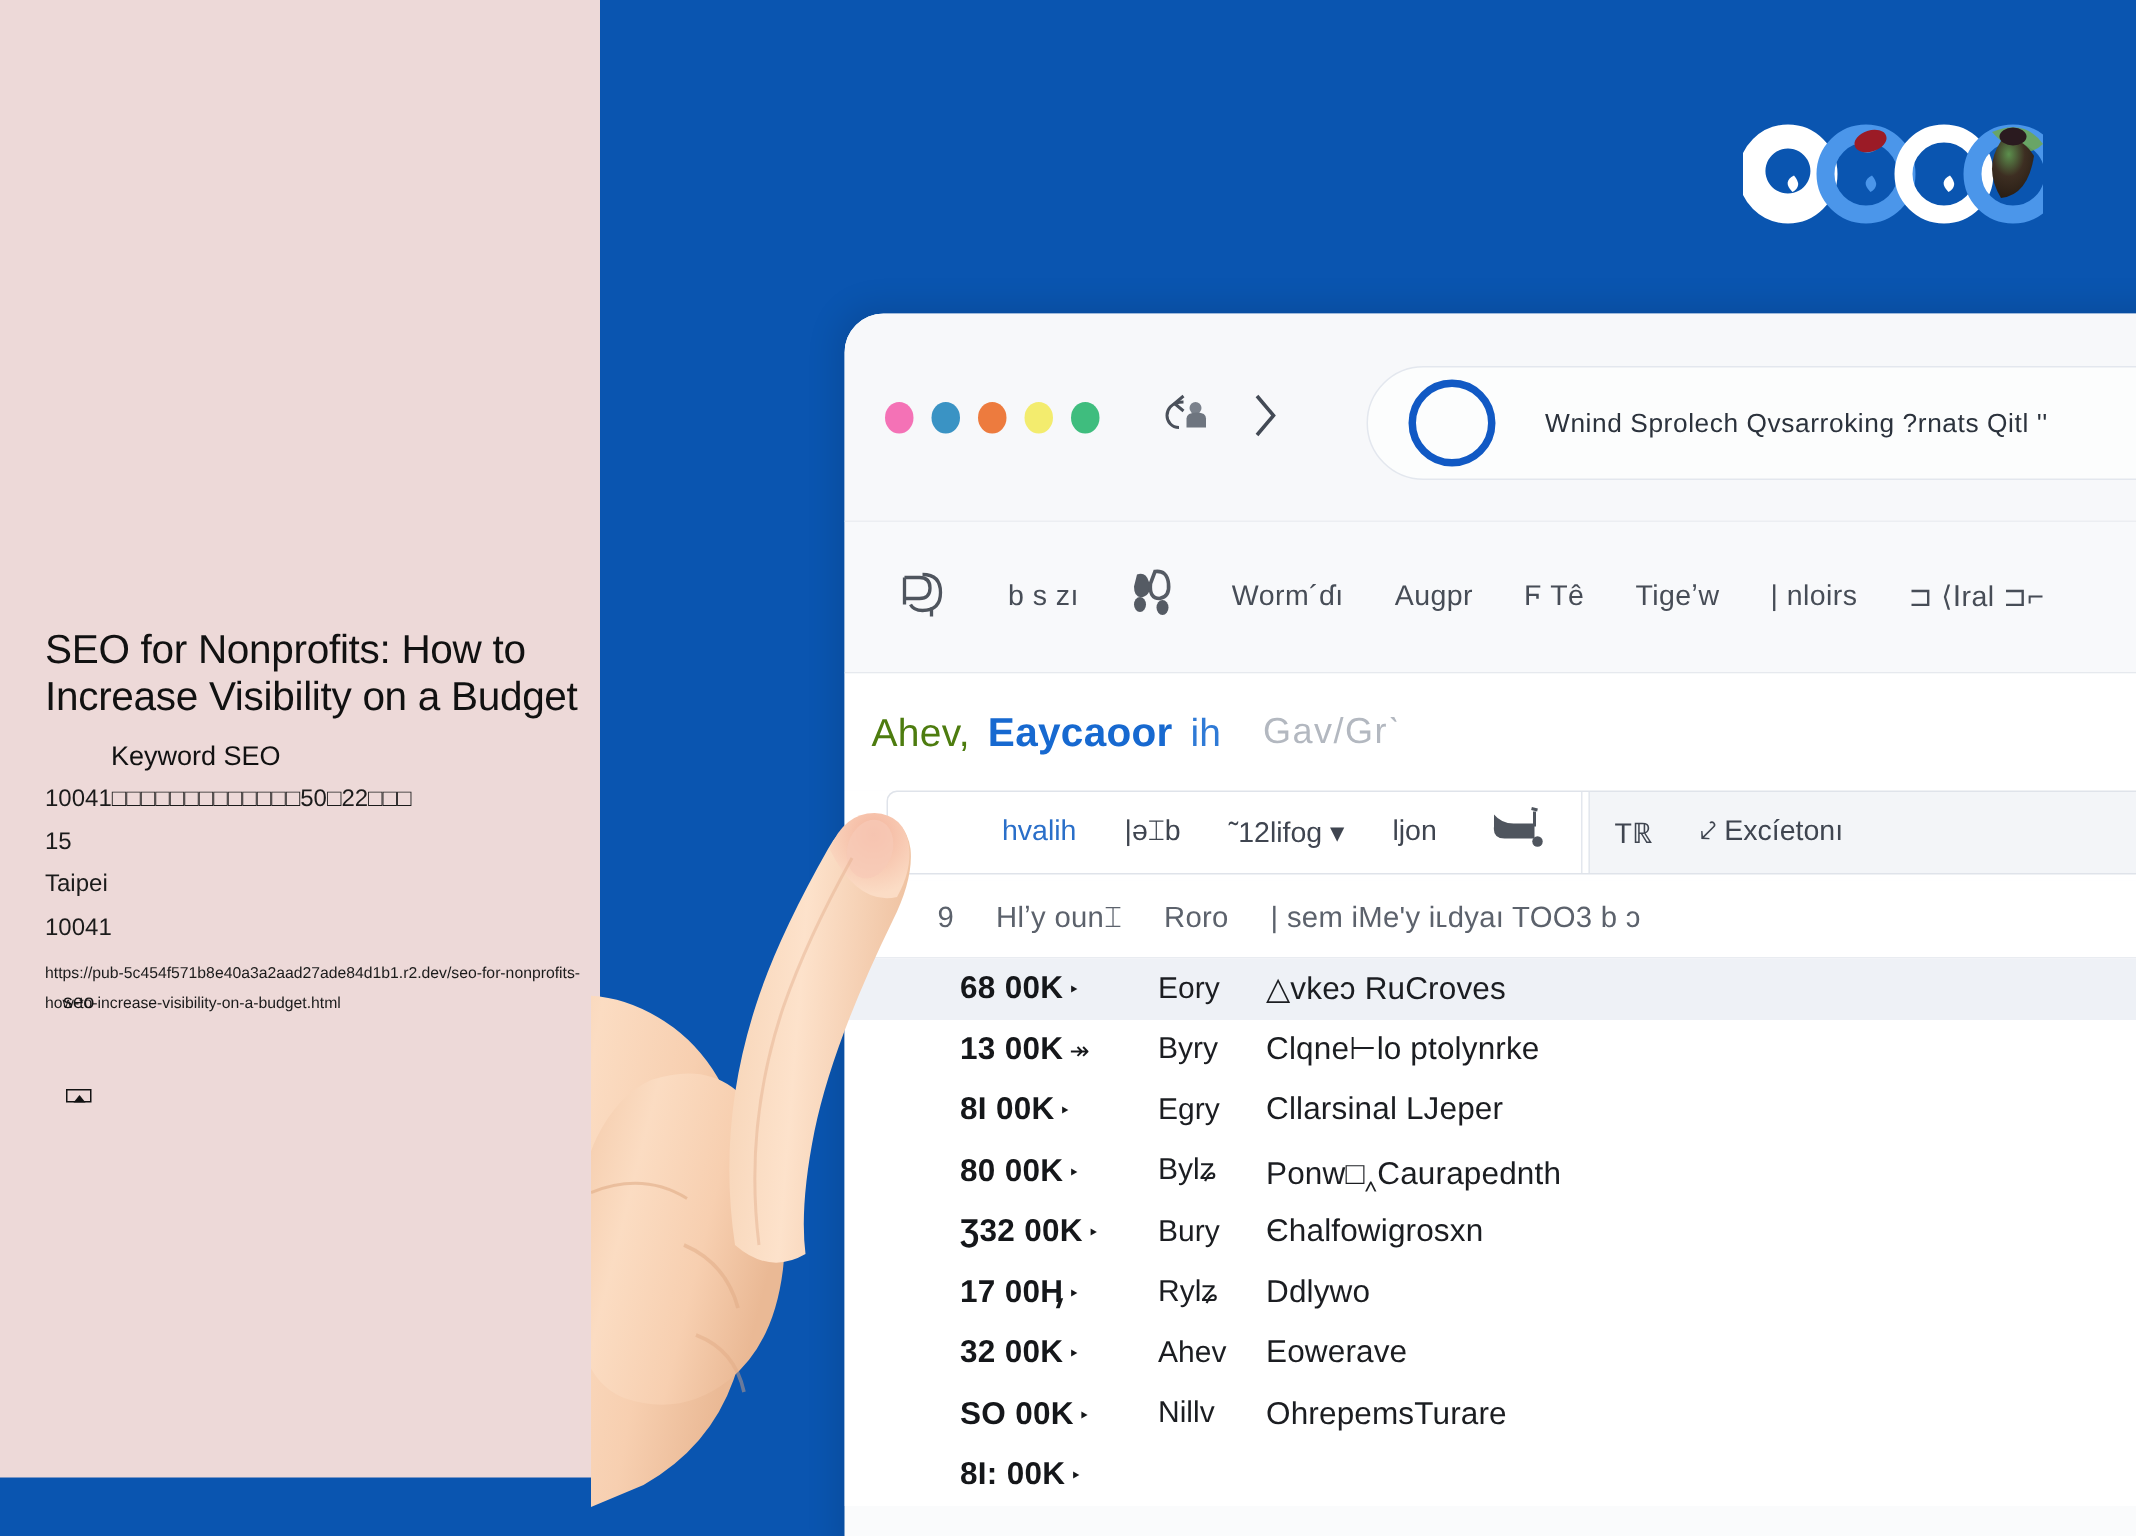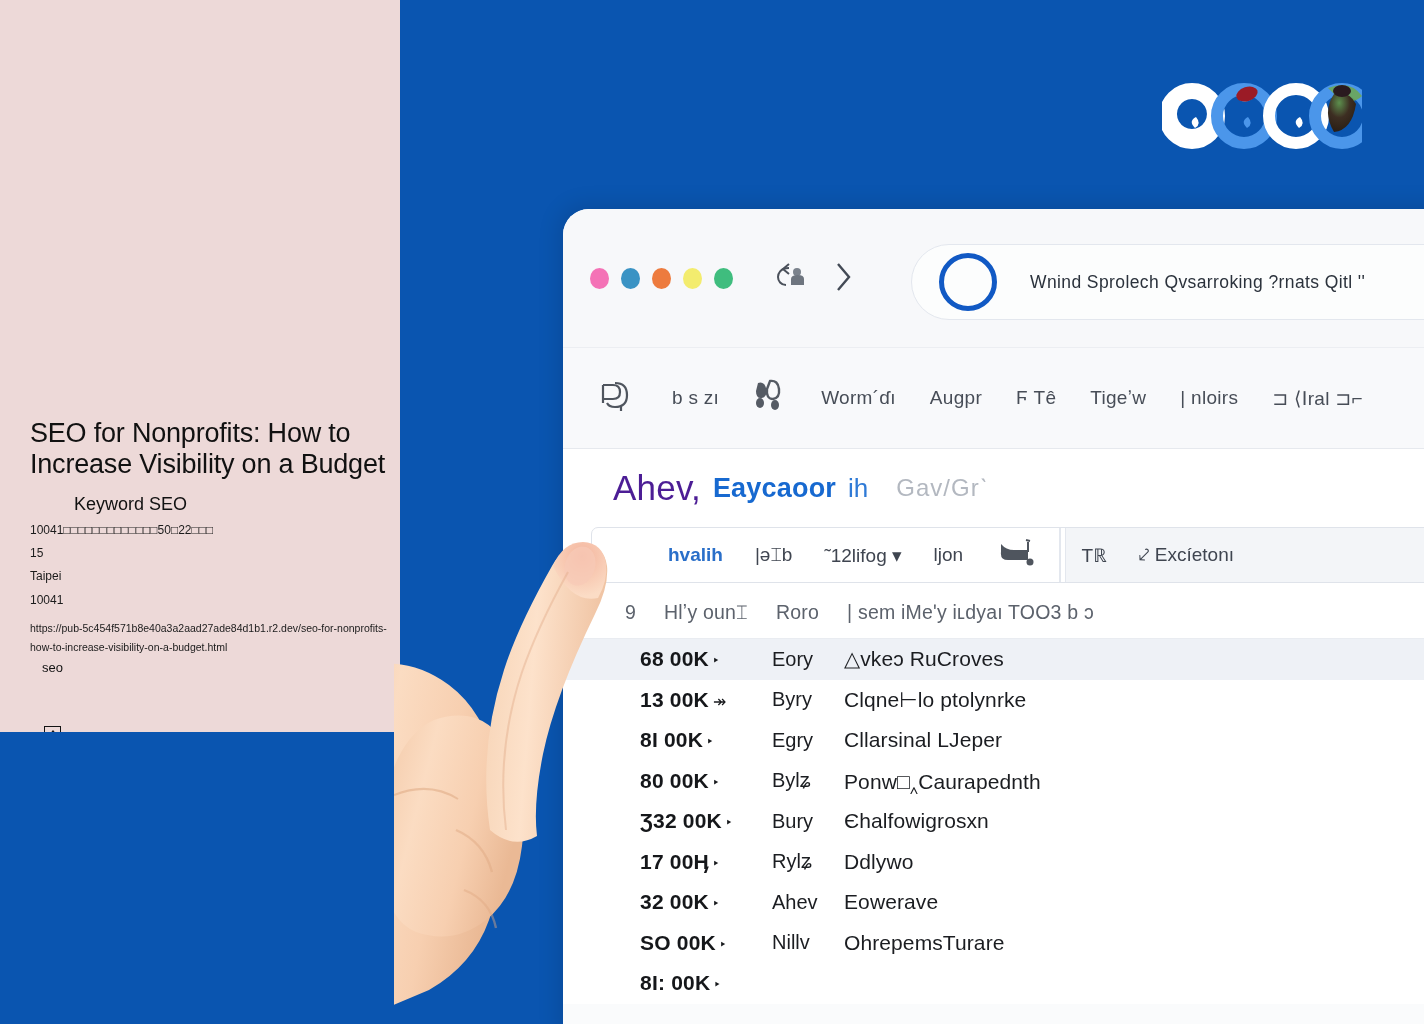--- a/index.html
+++ b/index.html
@@ -10,21 +10,21 @@
   }
   #page {
     position: relative;
     width: 1424px; height: 1024px;
     background: #0a55b0;
   }
 
   
   #left-panel {
     position: absolute; left: 0; top: 0;
-    width: 400px; height: 732px;
+    width: 400px; height: 985px;
     background: #edd9d8;
     overflow: hidden;
   }
   #article-block {
     position: absolute;
     left: 30px; top: 418px;
     width: 360px;
   }
   #article-title {
     font-size: 27px;
@@ -33,21 +33,21 @@
     letter-spacing: -0.2px;
     font-weight: 400;
   }
   #article-keyword {
     margin-top: 14px;
     font-size: 18px;
     color: #111111;
     margin-left: 44px;
   }
   .meta-line {
-    font-size: 12px;
+    font-size: 16px;
     color: #1b1b1b;
     margin-top: 7px;
     line-height: 1.35;
   }
   #meta-address { letter-spacing: 0px; }
   #article-url {
     margin-top: 11px;
     font-size: 10.5px;
     color: #1b1b1b;
     line-height: 1.85;
@@ -165,21 +165,21 @@
 
   
   #heading-row {
     position: relative;
     height: 78px;
     background: #ffffff;
     display: flex; align-items: center;
     padding-left: 18px;
     gap: 12px;
   }
-  #head-a { font-size: 35px; color: #4c1d95; letter-spacing: 0.2px; margin-left: 32px; }
+  #head-a { font-size: 26px; color: #4d7c0f; letter-spacing: 0.2px; }
   #head-b { font-size: 27px; color: #1769d0; font-weight: 700; letter-spacing: 0.2px; }
   #head-c { font-size: 26px; color: #2f7ad6; }
   #head-d { font-size: 24px; color: #b3b8c0; margin-left: 16px; letter-spacing: 1px; }
 
   
   #filterbar-wrap {
     position: relative;
     height: 60px;
     background: #ffffff;
     padding: 0 0 0 28px;
@@ -190,21 +190,21 @@
     background: #ffffff;
     border: 1.5px solid #dfe3ea;
     border-radius: 7px;
     display: flex; align-items: center;
     overflow: hidden;
   }
   .fb-item {
     font-size: 19px; color: #3f4550;
     padding: 0 16px; white-space: nowrap;
   }
-  #fb-first { color: #2a6fc9; font-weight: 700; padding-left: 76px; }
+  #fb-first { color: #2a6fc9; font-weight: 400; padding-left: 76px; }
   #fb-divider { width: 1.5px; height: 56px; background: #e3e7ee; margin: 0 4px; }
   #fb-right {
     height: 56px; background: #f3f5f8;
     display: flex; align-items: center;
     border-left: 1.5px solid #e3e7ee;
     flex: 1;
   }
 
   
   #colheaders {

